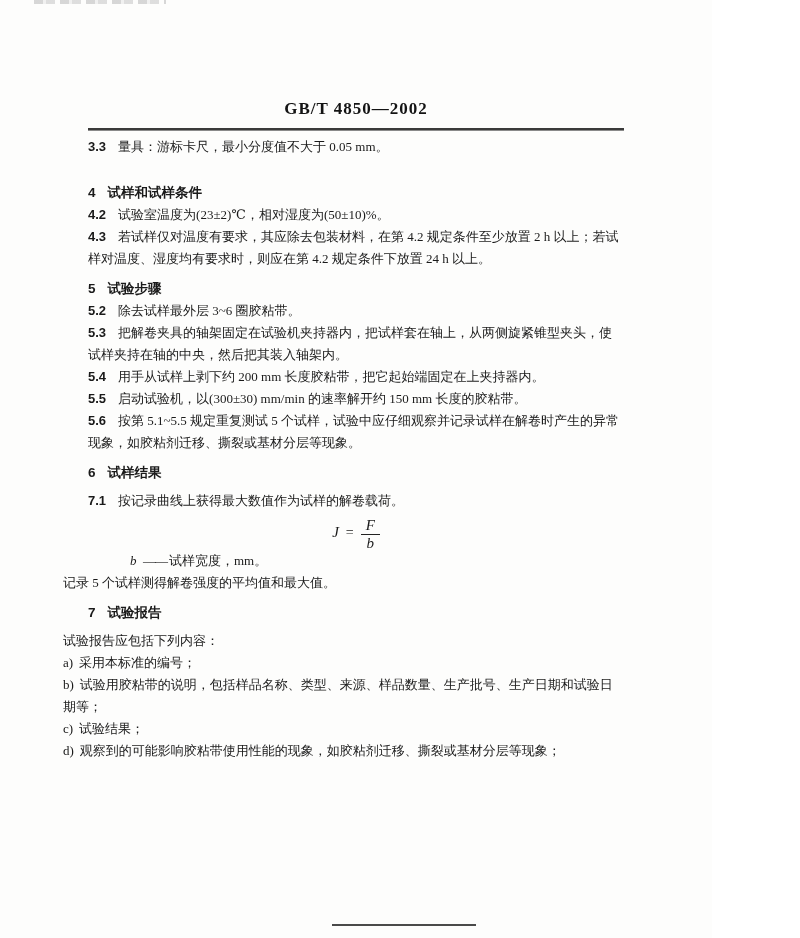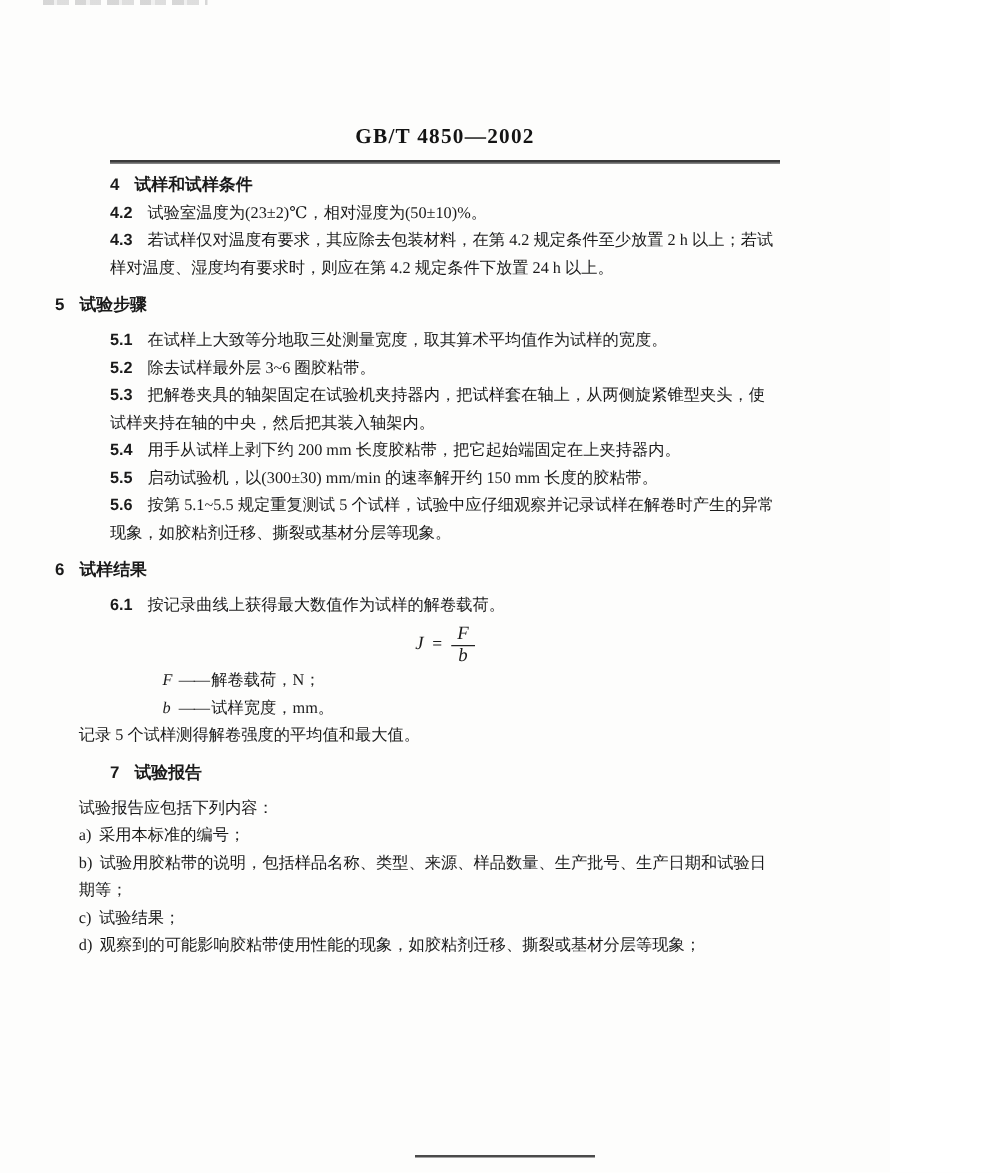--- a/index.html
+++ b/index.html
@@ -50,24 +50,24 @@
   }
   .c33{margin-top:5px;}
   .heading{
     margin:0 88px;
     font-family:"Liberation Sans","DejaVu Sans",sans-serif;
     font-weight:bold;
     font-size:13.5px;
     line-height:22px;
   }
   .heading .num{margin-right:12px;}
-  .h4{margin-top:6px;}
+  .h4{margin-top:24px;}
   .sp7{margin-top:7px;}
   .sp6{margin-top:6px;}
-  .h5,.h6{margin-top:8px;margin-left:44px;}
+  .h5,.h6{margin-top:8px;}
   .h7{margin-top:8px;}
   .formula{
     margin:2px 88px 0 88px;
     text-align:center;
     height:36px;
     line-height:36px;
   }
   .f-var{
     font-style:italic;
     font-family:"Liberation Serif","DejaVu Serif",serif;
@@ -104,41 +104,40 @@
 <body>
 
 <div class="page">
   <div class="scan-artifact"></div>
 
   <div class="content">
     <div class="std-code">GB/T 4850—2002</div>
     <div class="head-rule"></div>
 
 
+    <p class="clause c33"><span class="num">3.3</span><span>量具：游标卡尺，最小分度值不大于 0.05 mm。</span></p>
 
     <p class="heading h4"><span class="num">4</span><span>试样和试样条件</span></p>
     <p class="clause"><span class="num">4.2</span><span>试验室温度为(23±2)℃，相对湿度为(50±10)%。</span></p>
     <p class="clause"><span class="num">4.3</span><span>若试样仅对温度有要求，其应除去包装材料，在第 4.2 规定条件至少放置 2 h 以上；若试样对温度、湿度均有要求时，则应在第 4.2 规定条件下放置 24 h 以上。</span></p>
 
     <p class="heading h5"><span class="num">5</span><span>试验步骤</span></p>
-    <p class="clause sp6"><span class="num">5.1</span><span>在试样上大致等分地取三处测量宽度，取其算术平均值作为试样的宽度。</span></p>
     <p class="clause"><span class="num">5.2</span><span>除去试样最外层 3~6 圈胶粘带。</span></p>
     <p class="clause"><span class="num">5.3</span><span>把解卷夹具的轴架固定在试验机夹持器内，把试样套在轴上，从两侧旋紧锥型夹头，使试样夹持在轴的中央，然后把其装入轴架内。</span></p>
     <p class="clause"><span class="num">5.4</span><span>用手从试样上剥下约 200 mm 长度胶粘带，把它起始端固定在上夹持器内。</span></p>
     <p class="clause"><span class="num">5.5</span><span>启动试验机，以(300±30) mm/min 的速率解开约 150 mm 长度的胶粘带。</span></p>
     <p class="clause"><span class="num">5.6</span><span>按第 5.1~5.5 规定重复测试 5 个试样，试验中应仔细观察并记录试样在解卷时产生的异常现象，如胶粘剂迁移、撕裂或基材分层等现象。</span></p>
 
     <p class="heading h6"><span class="num">6</span><span>试样结果</span></p>
-    <p class="clause sp6"><span class="num">6.1</span><span>按记录曲线上获得最大数值作为试样的解卷载荷。</span></p>
+    <p class="clause sp6"><span class="num">7.1</span><span>按记录曲线上获得最大数值作为试样的解卷载荷。</span></p>
 
     <div class="formula">
       <span class="f-var">J</span><span class="f-eq">=</span><span class="frac"><span class="fnum f-var">F</span><span class="fden f-var">b</span></span>
     </div>
 
-    <p class="where-term"><span class="w-sym">F</span><span class="w-dash">——</span><span>解卷载荷，N；</span></p>
     <p class="where-term"><span class="w-sym">b</span><span class="w-dash">——</span><span>试样宽度，mm。</span></p>
     <p class="indent1">记录 5 个试样测得解卷强度的平均值和最大值。</p>
 
     <p class="heading h7"><span class="num">7</span><span>试验报告</span></p>
     <p class="indent1 sp6">试验报告应包括下列内容：</p>
     <p class="indent1 report-item"><span class="lbl">a)</span><span>采用本标准的编号；</span></p>
     <p class="indent1 report-item"><span class="lbl">b)</span><span>试验用胶粘带的说明，包括样品名称、类型、来源、样品数量、生产批号、生产日期和试验日期等；</span></p>
     <p class="indent1 report-item"><span class="lbl">c)</span><span>试验结果；</span></p>
     <p class="indent1 report-item"><span class="lbl">d)</span><span>观察到的可能影响胶粘带使用性能的现象，如胶粘剂迁移、撕裂或基材分层等现象；</span></p>
   </div>

